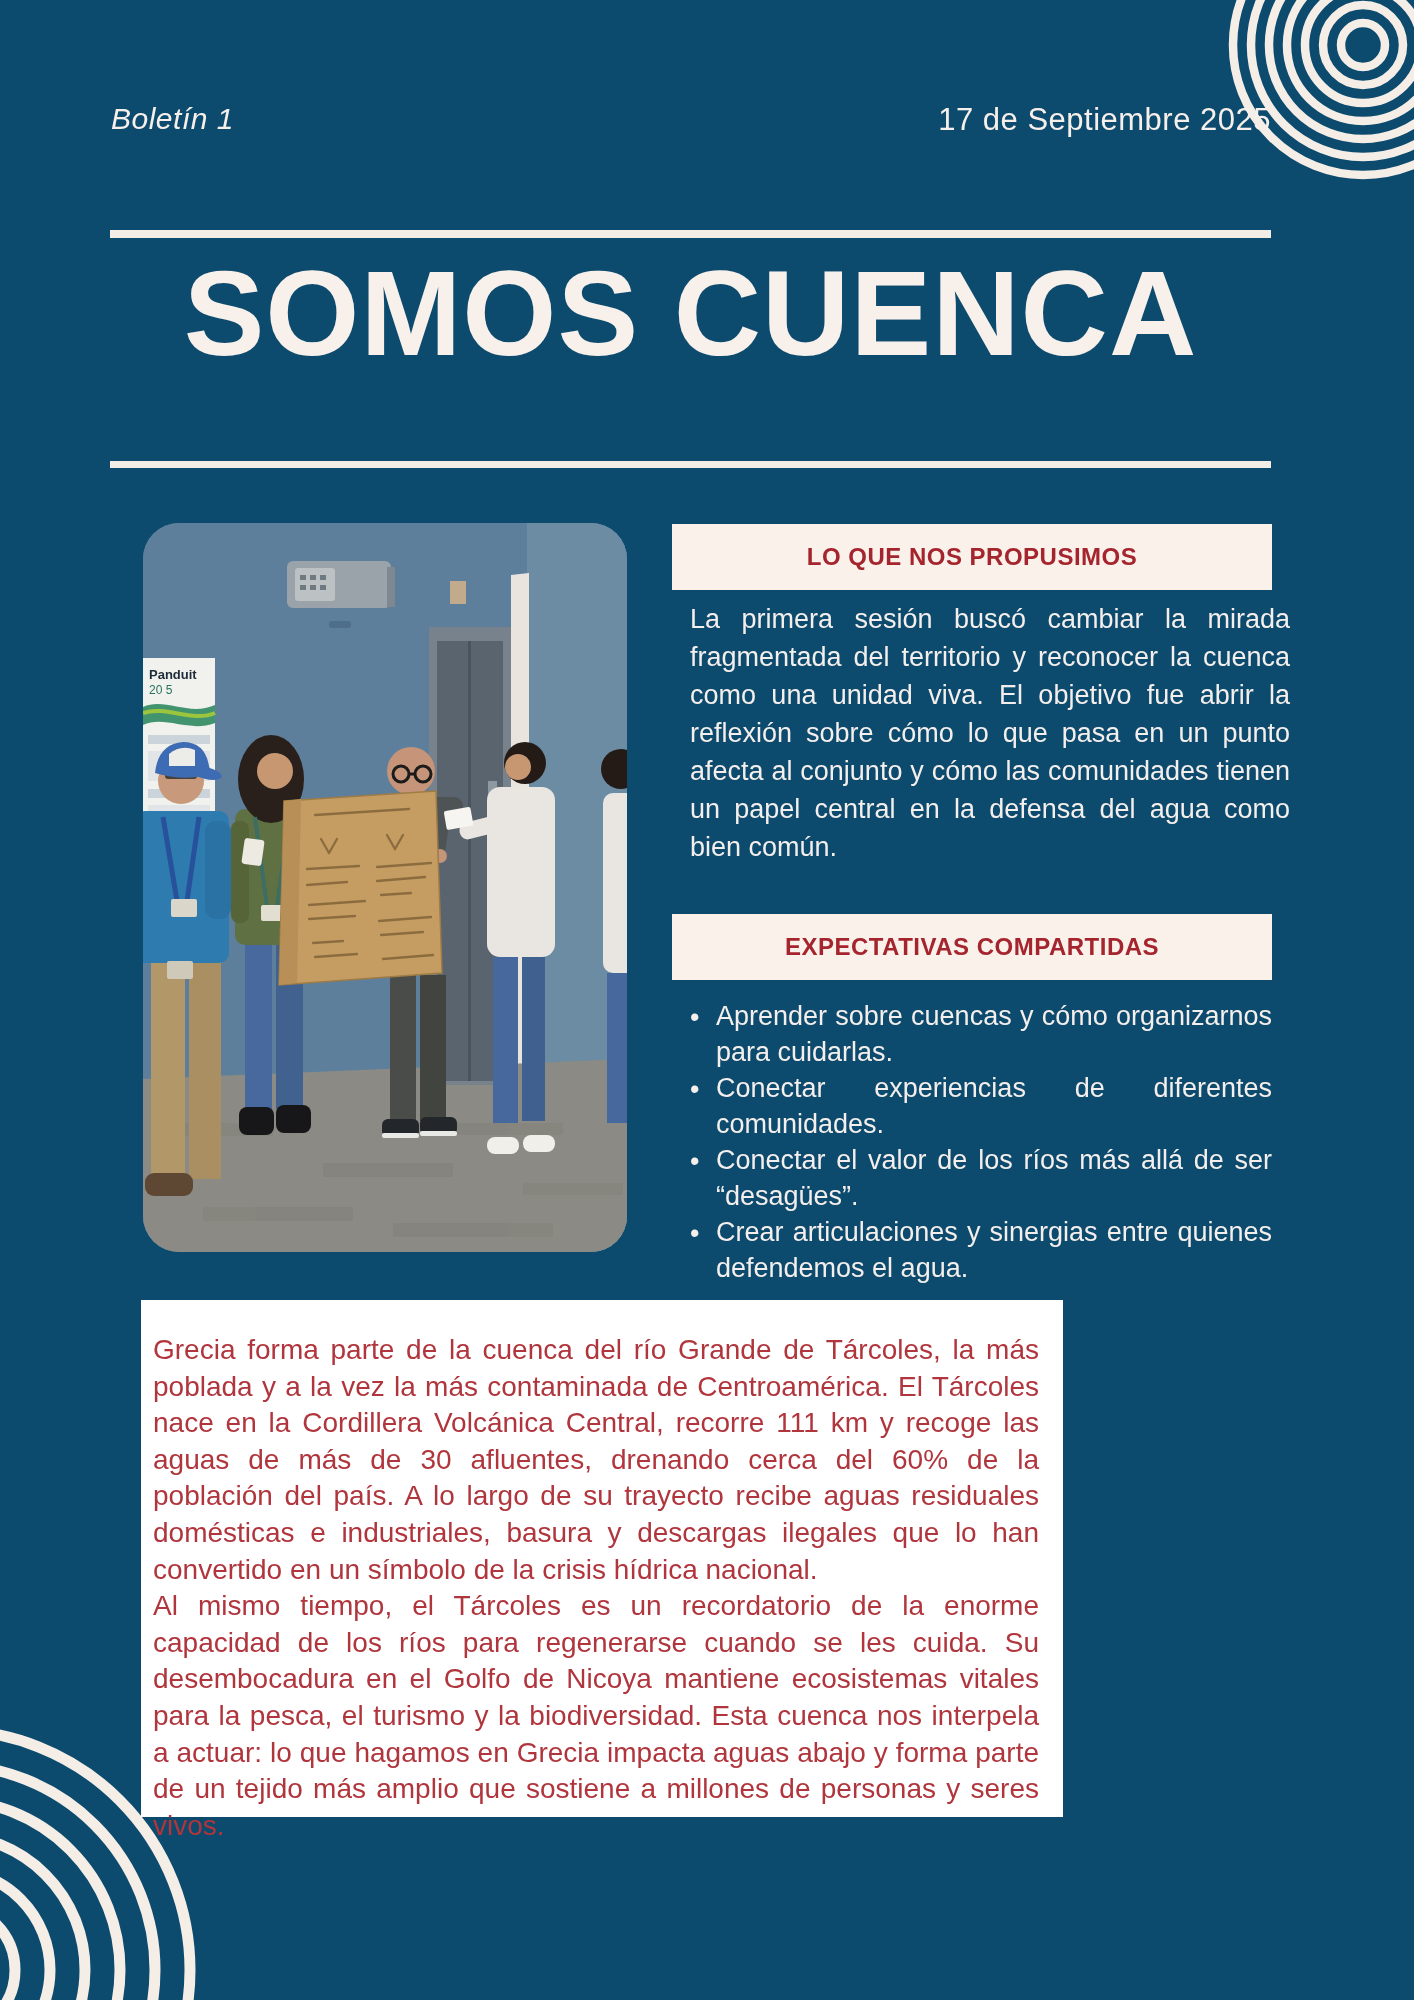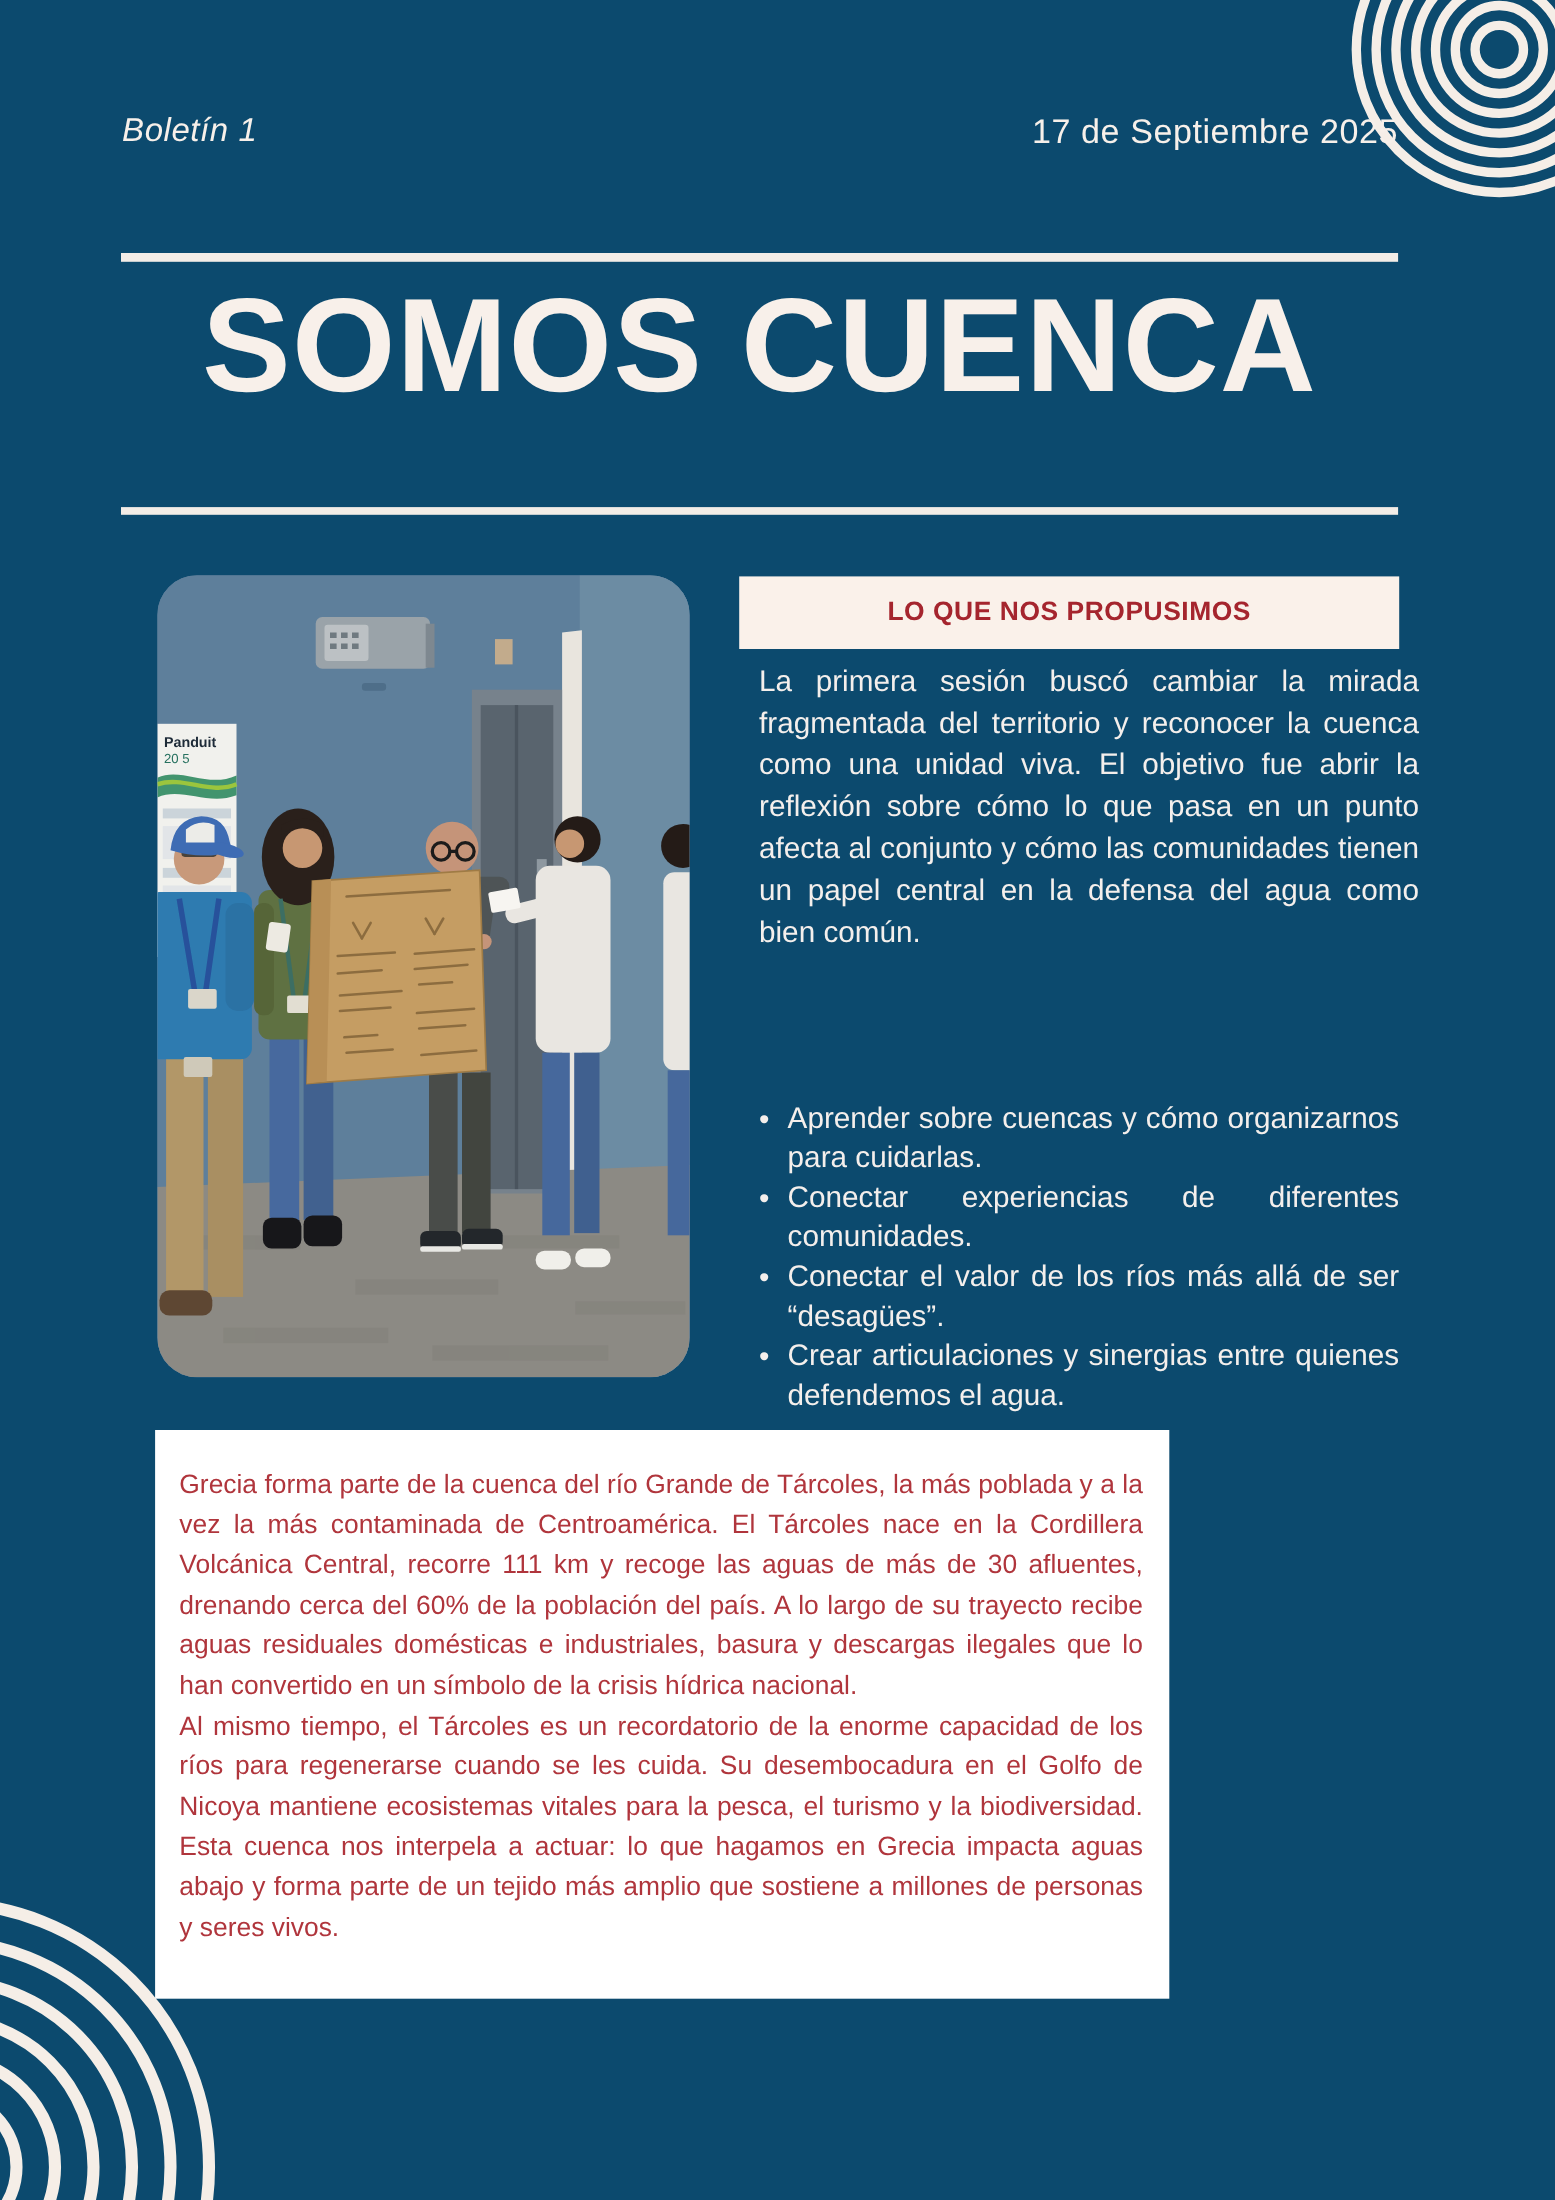--- a/index.html
+++ b/index.html
@@ -51,22 +51,22 @@
     color:#F4EFEC; font-size:27px; line-height:36px;
   }
   .bullets li{ display:flex; align-items:flex-start; }
   .bullets .dot{
     flex:0 0 44px; box-sizing:border-box; padding-left:18px; padding-top:1px;
     font-size:27px; line-height:36px;
   }
   .bullets .btxt{ flex:1 1 auto; text-align:justify; }
   .card{
     position:absolute; left:141px; top:1300px; width:922px; height:517px;
-    background:#FFFFFF; box-sizing:border-box; padding:32px 24px 0 22px;
-    color:#B0353C; font-size:24px; line-height:36.6px; text-align:justify;
+    background:#FFFFFF; box-sizing:border-box; padding:32px 24px 0 12px;
+    color:#B0353C; font-size:28px; line-height:36.6px; text-align:justify;
   }
   .card p{ margin:0; }
   .rings{ position:absolute; pointer-events:none; }
   .rings.tr{ top:0; right:0; }
   .rings.bl{ left:0; bottom:0; }
 </style>
 </head>
 <body>
 
 <div class="page">
@@ -247,20 +247,21 @@
         <circle cx="478" cy="246" r="20" fill="#241B17"></circle>
         <rect x="460" y="270" width="34" height="180" rx="10" fill="#E9E6E1"></rect>
         <rect x="464" y="450" width="28" height="150" fill="#46689C"></rect>
       </g>
     </svg>
   </div>
 
   <div class="sec-head first">LO QUE NOS PROPUSIMOS</div>
   <div class="col-body">La primera sesión buscó cambiar la mirada fragmentada del territorio y reconocer la cuenca como una unidad viva. El objetivo fue abrir la reflexión sobre cómo lo que pasa en un punto afecta al conjunto y cómo las comunidades tienen un papel central en la defensa del agua como bien común.</div>
 
+  <div class="sec-head second">EXPECTATIVAS COMPARTIDAS</div>
   <ul class="bullets">
     <li>
       <span class="dot">•</span>
       <span class="btxt">Aprender sobre cuencas y cómo organizarnos para cuidarlas.</span>
     </li>
     <li>
       <span class="dot">•</span>
       <span class="btxt">Conectar experiencias de diferentes comunidades.</span>
     </li>
     <li>

